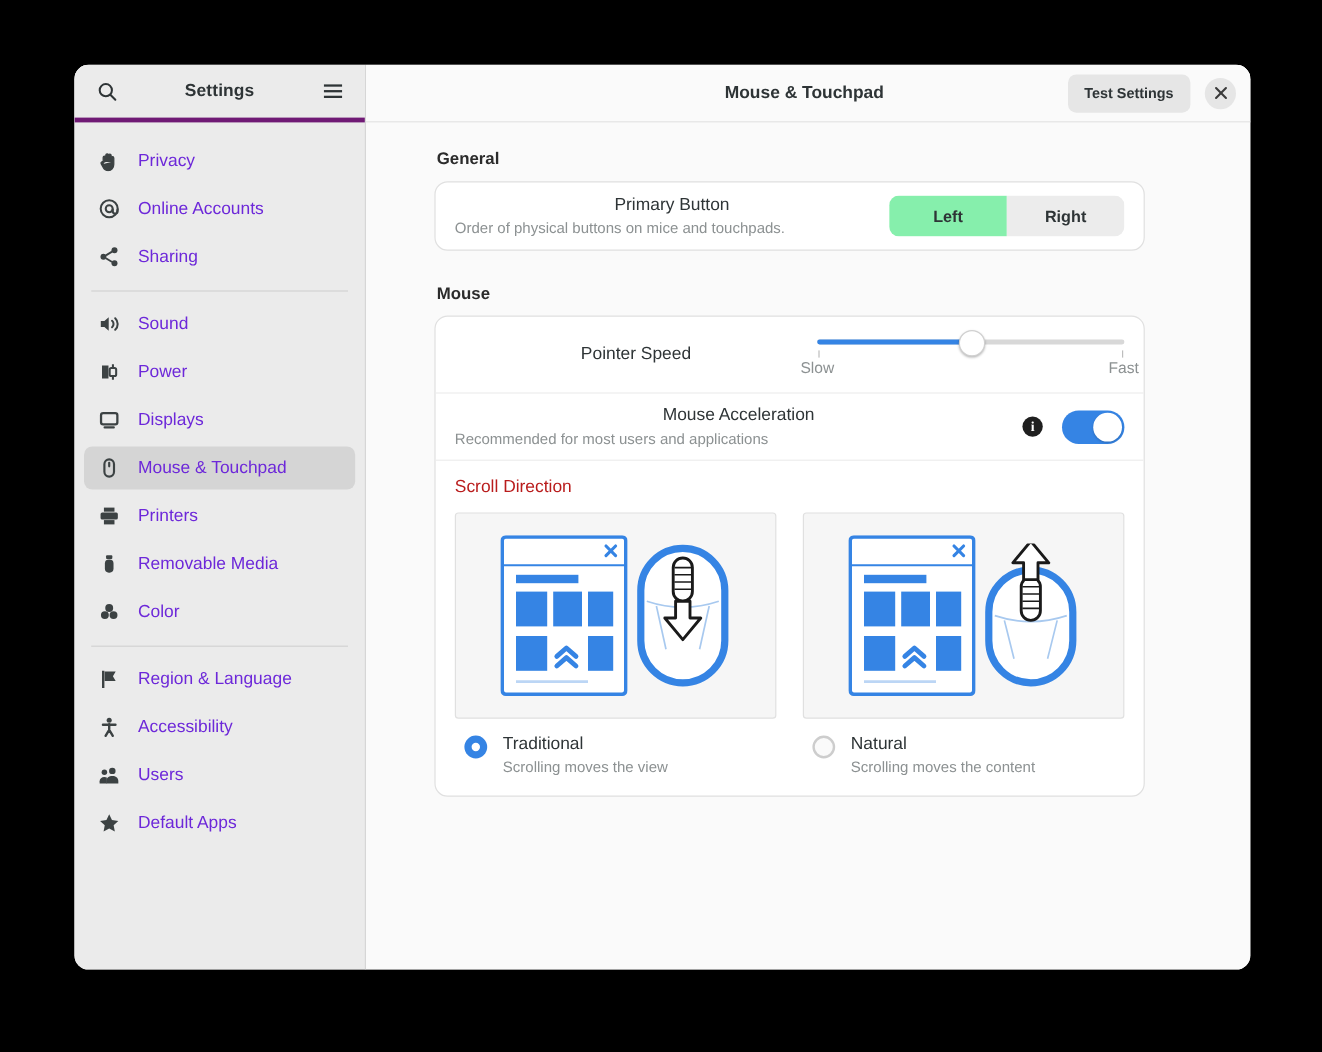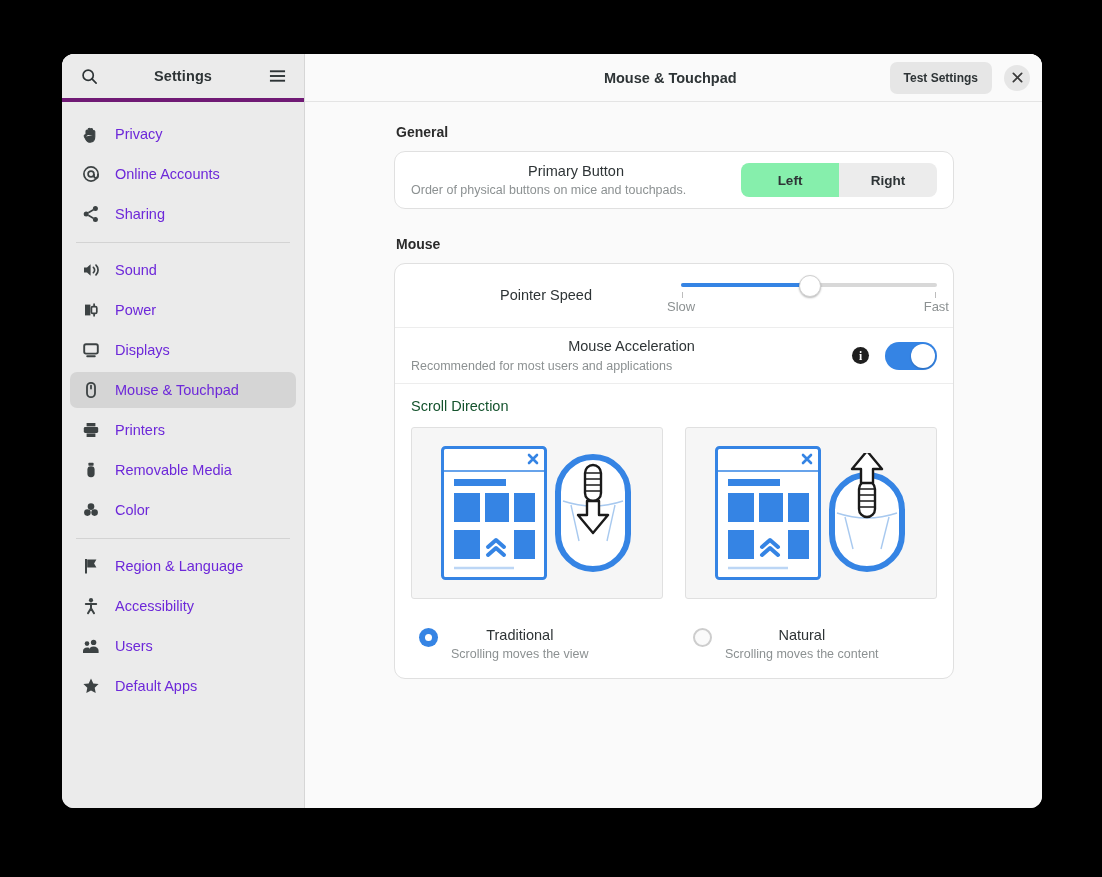--- a/index.html
+++ b/index.html
@@ -156,21 +156,21 @@
     justify-content: center;
     cursor: pointer;
     color: #3b3b3b;
     font-size: 13px;
     line-height: 1;
   }
 
   #scroll-area {
     flex: 1;
     overflow: hidden;
-    padding: 22px 88px 0 89px;
+    padding: 22px 88px 0 57px;
     box-sizing: border-box;
   }
 
   .section-title {
     font-size: 14px;
     font-weight: bold;
     color: #2b2b2b;
     margin: 0 0 11px 2px;
   }
   .section-title.second { margin-top: 27px; }
@@ -312,44 +312,43 @@
     box-shadow: 0 1px 2px rgba(0,0,0,.2);
   }
 
   
   .scroll-block {
     padding: 14px 16px 16px 16px;
     border-top: 1px solid #ededed;
   }
   .scroll-heading {
     font-size: 14.5px;
-    color: #14532d;
+    color: #b91c1c;
     margin-bottom: 13px;
   }
   .scroll-options {
     display: flex;
     gap: 22px;
   }
   .scroll-opt { flex: 1; min-width: 0; }
   .illus {
     height: 170px;
     border: 1px solid #e0e0e0;
     border-radius: 3px;
     background: #f6f6f6;
     display: flex;
     align-items: center;
     justify-content: center;
     gap: 6px;
   }
   .opt-footer {
     display: flex;
     align-items: flex-start;
-    margin-top: 28px;
+    margin-top: 13px;
     padding-left: 8px;
-    text-align: center;
   }
   .radio {
     width: 19px;
     height: 19px;
     border-radius: 50%;
     flex: none;
     margin-right: 13px;
     margin-top: 1px;
     box-sizing: border-box;
     cursor: pointer;

